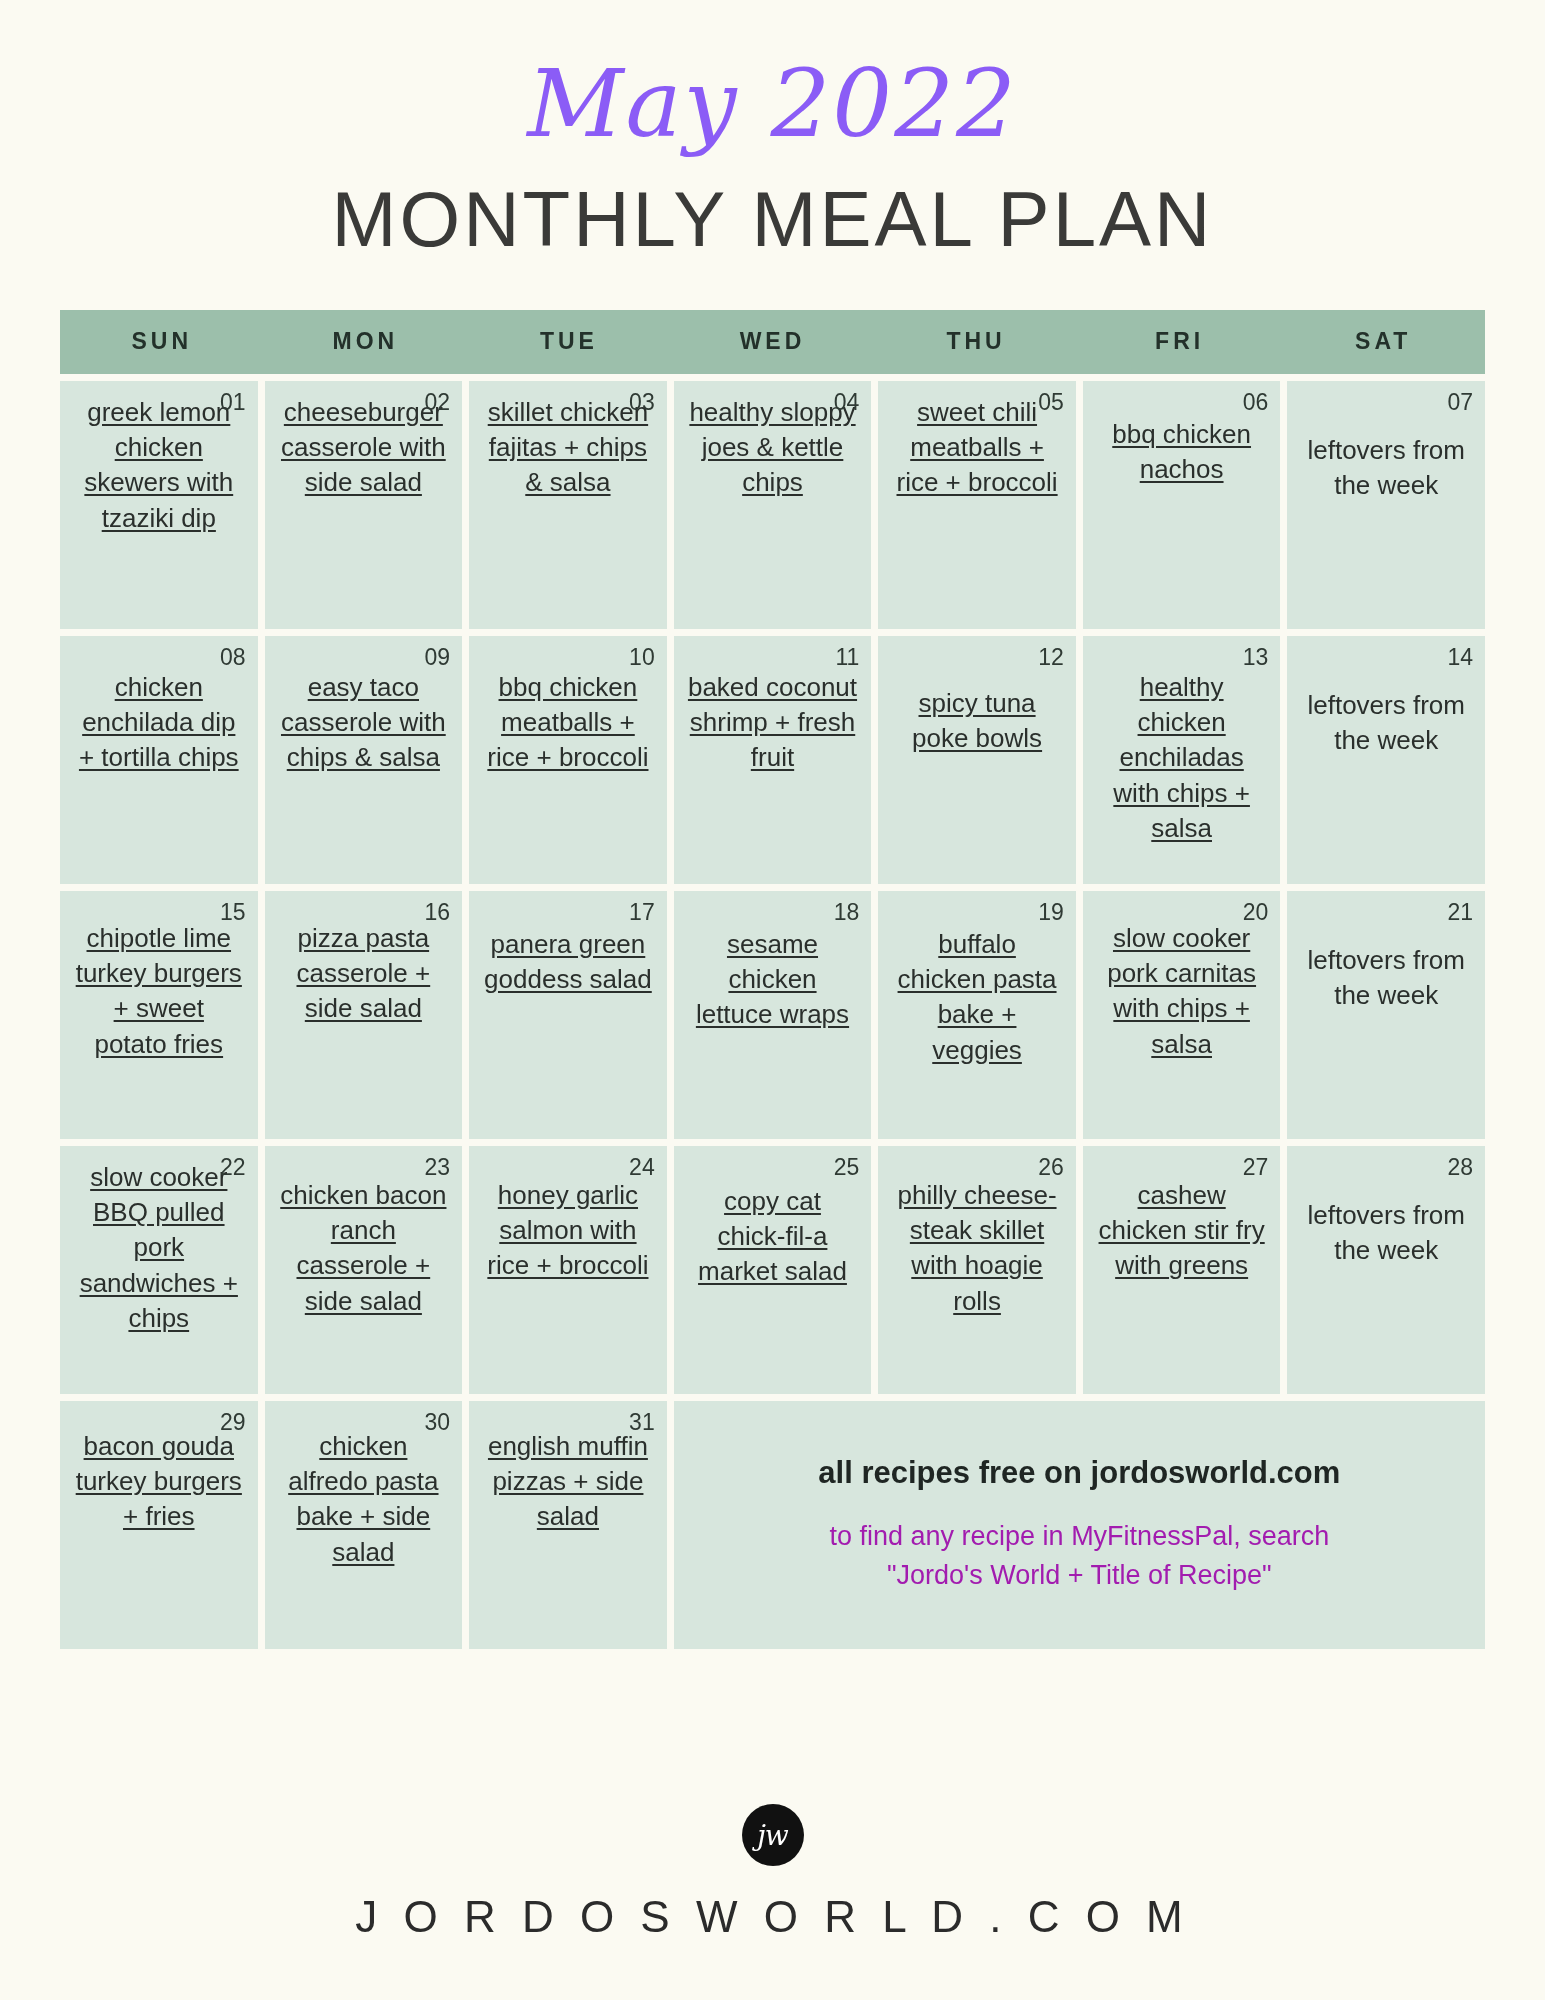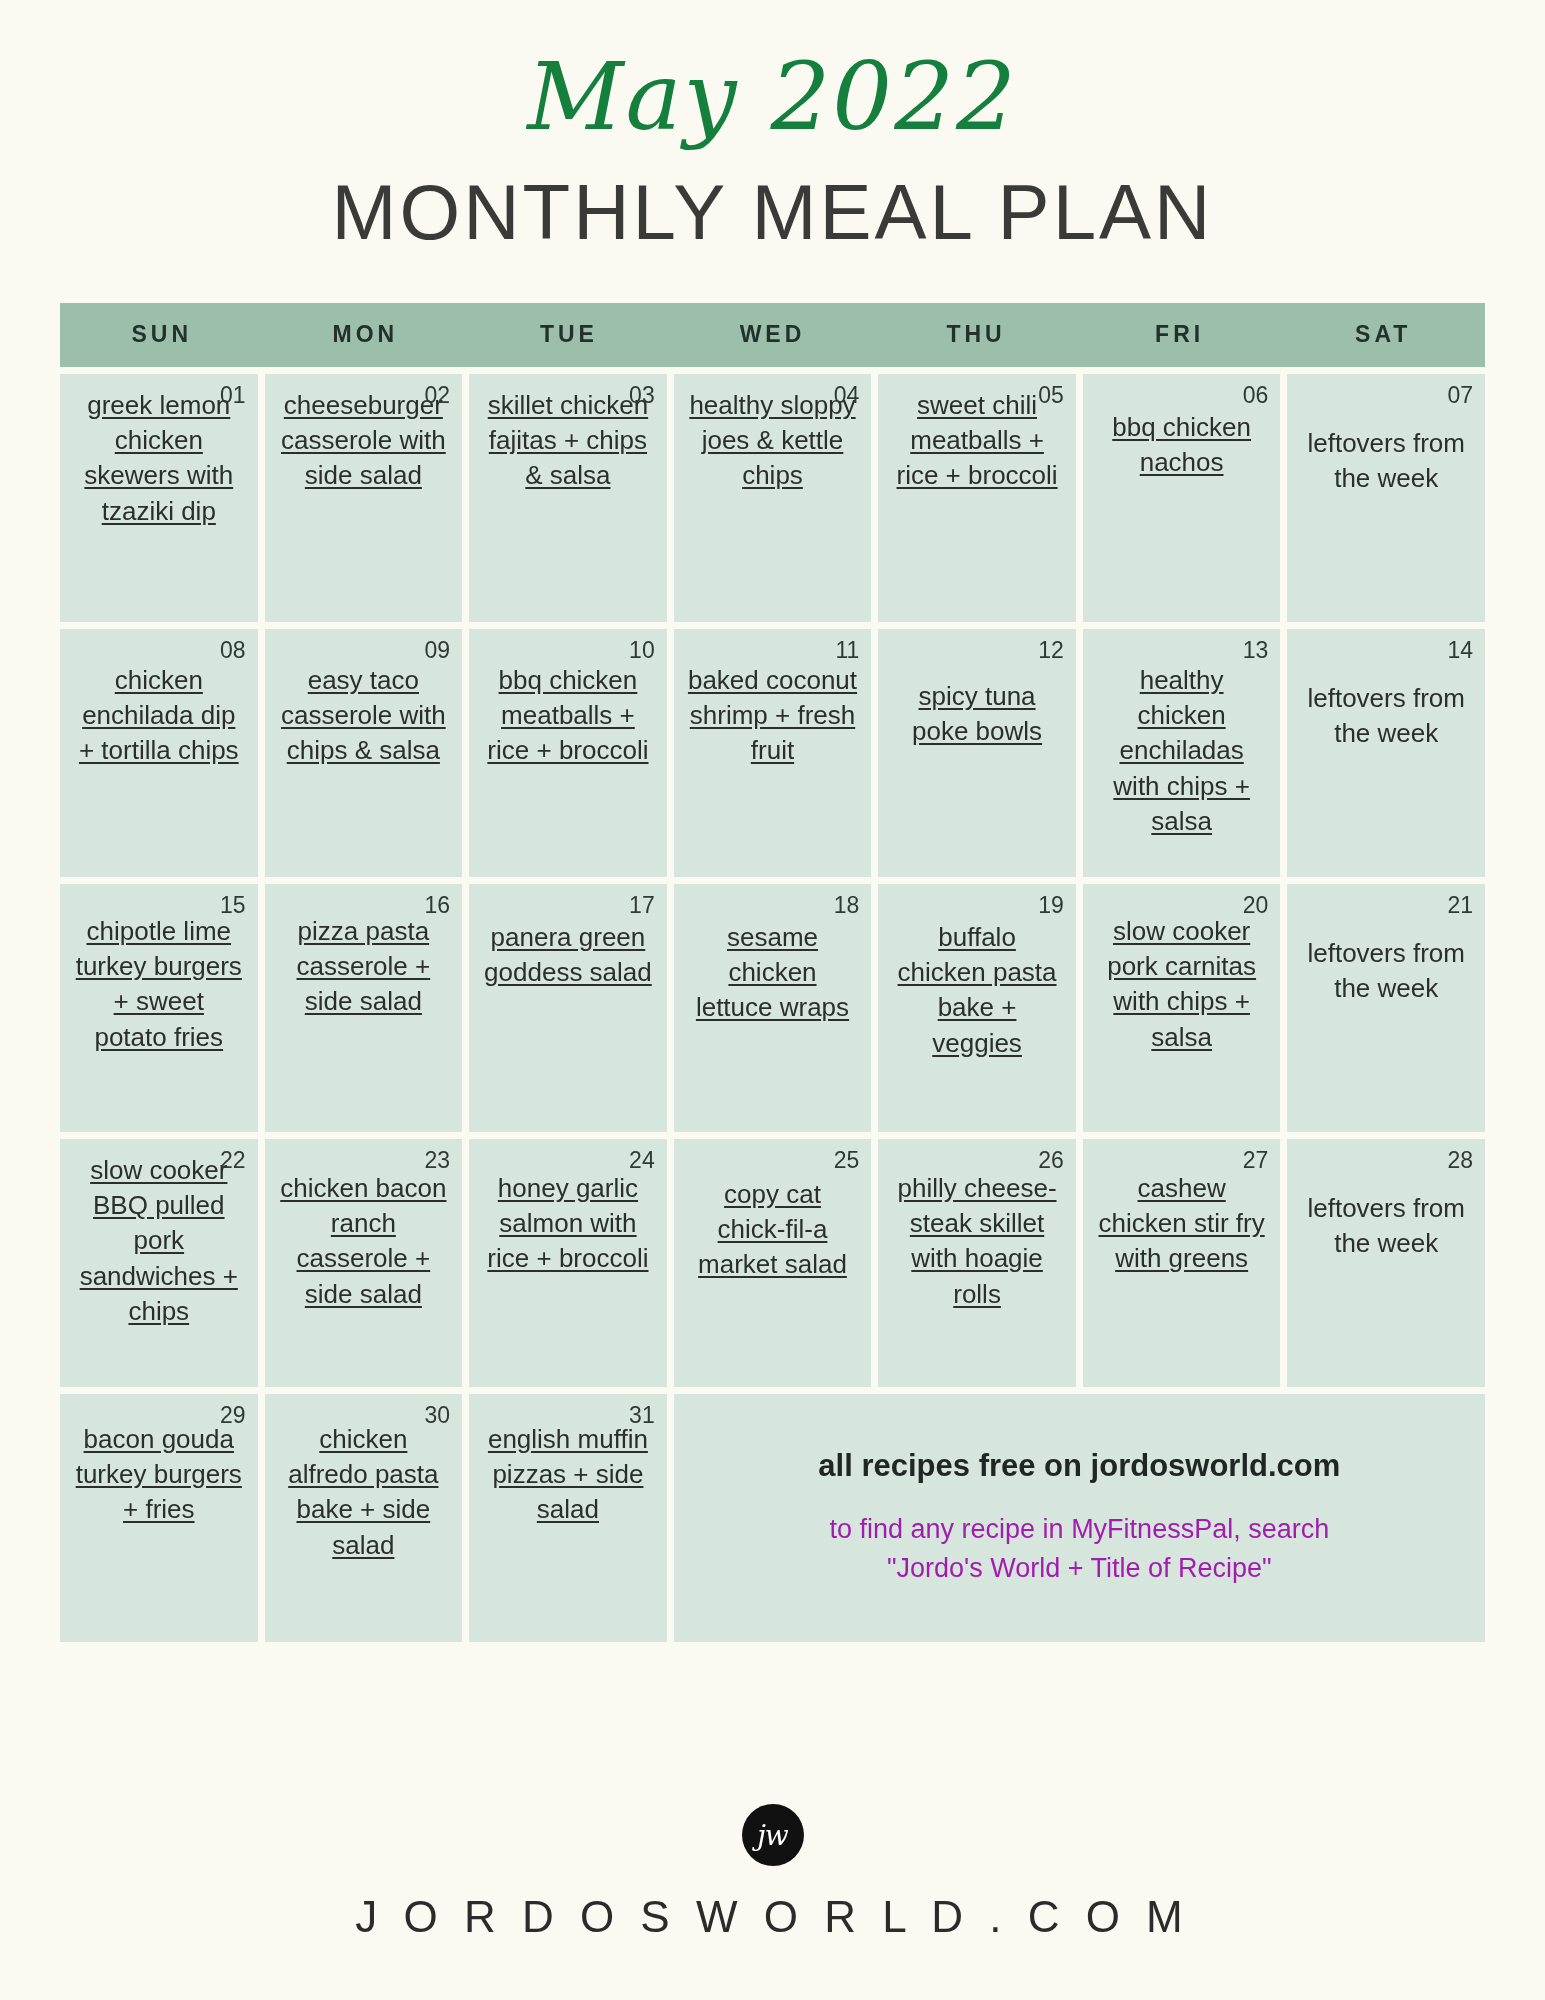--- a/index.html
+++ b/index.html
@@ -27,23 +27,23 @@
   .header {
     text-align: center;
     padding-top: 44px;
   }
   .script-title {
     font-family: "DejaVu Serif", serif;
     font-style: italic;
     font-weight: 400;
     font-size: 94px;
     letter-spacing: 2px;
-    color: #15803d;
+    color: #8b5cf6;
     line-height: 1.05;
-    margin: 4px;
+    margin: 11px;
   }
   .main-title {
     font-family: "Liberation Sans", sans-serif;
     font-weight: 400;
     font-size: 78px;
     letter-spacing: 3px;
     color: #3a3a38;
     margin: 26px 0 13px 0;
     line-height: 1;
   }

